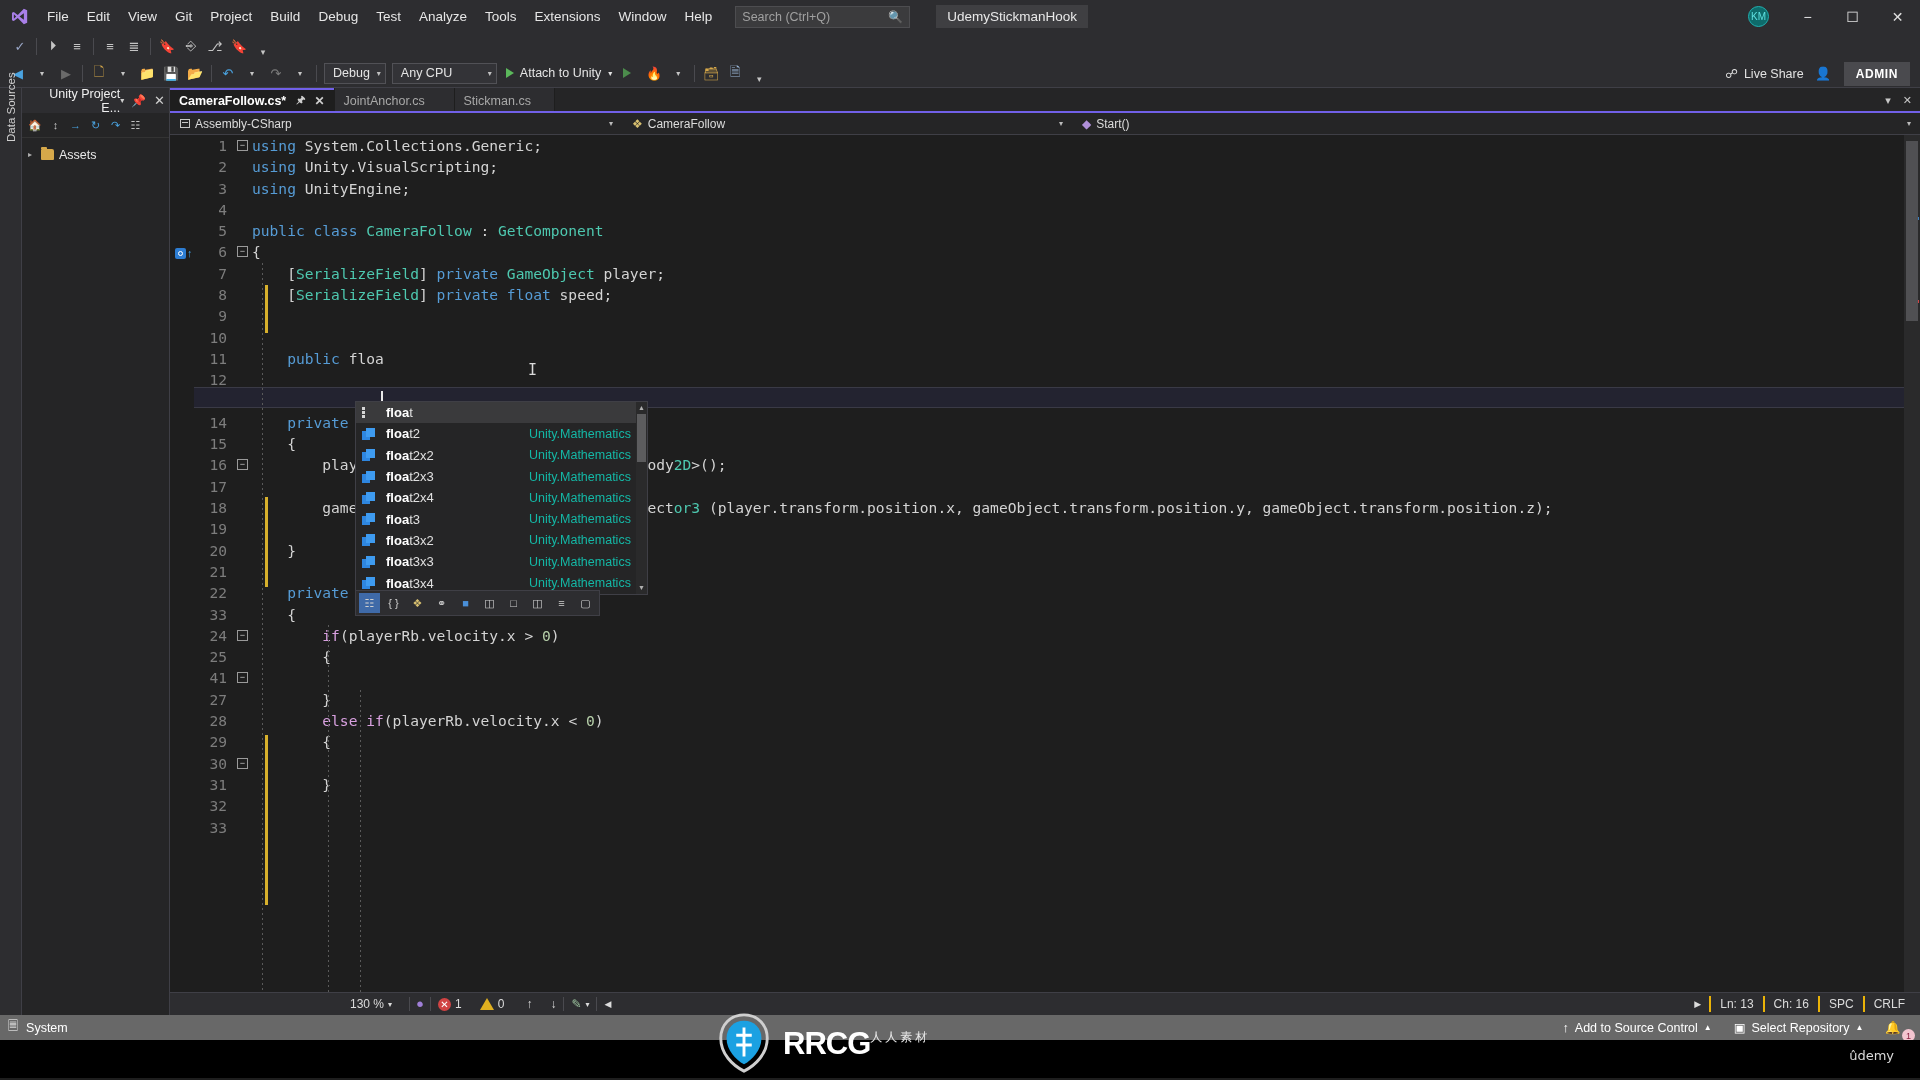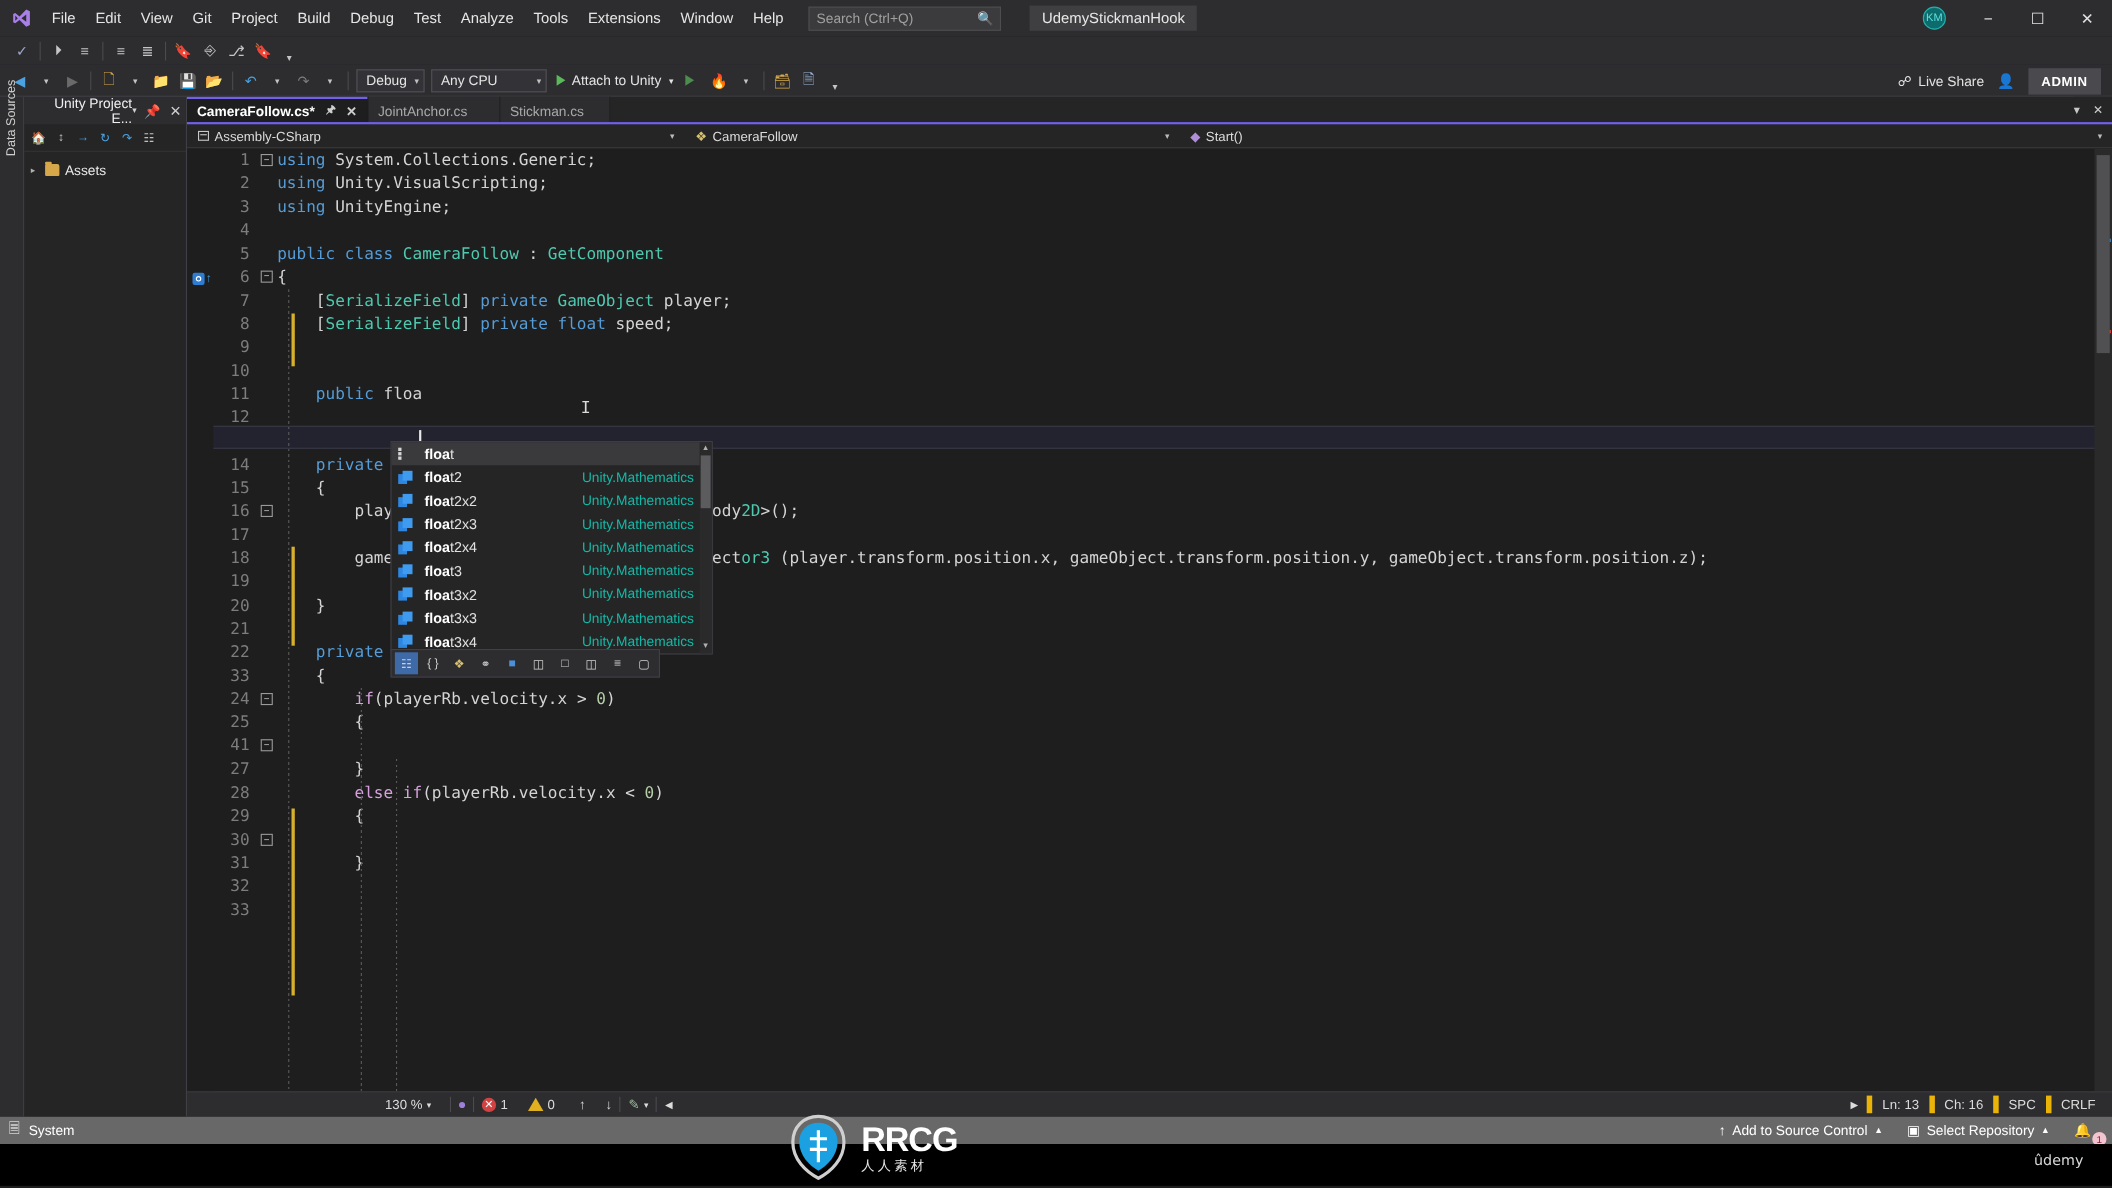--- a/index.html
+++ b/index.html
@@ -177,39 +177,39 @@
   
   .editstatus { height:23px; background:#2d2d30; display:flex; align-items:center; border-top:1px solid #3f3f46;
                 font-size:12px; color:#dcdcdc; }
   .zoom { width:62px; display:flex; align-items:center; justify-content:center; gap:4px; margin-left:170px; }
   .es-sep { width:1px; height:14px; background:#4a4a4f; margin:0 7px; }
   .errdot { width:13px; height:13px; border-radius:50%; background:#d14343; color:#fff; font-size:10px;
             display:flex; align-items:center; justify-content:center; margin-right:4px; }
   .warntri { width:0; height:0; border-left:7px solid transparent; border-right:7px solid transparent;
              border-bottom:12px solid #e0b020; margin-right:4px; position:relative; }
   .es-right { margin-left:auto; display:flex; align-items:center; padding-right:6px; }
-  .es-cell { padding:0 9px; border-left:5px solid #eab308; height:16px; display:flex; align-items:center; }
+  .es-cell { padding:0 9px; border-left:2px solid #eab308; height:16px; display:flex; align-items:center; }
 
   .statusbar { height:25px; background:#686868; display:flex; align-items:center; padding-left:8px;
                font-size:12.5px; color:#ffffff; }
   .sb-right { margin-left:auto; display:flex; align-items:center; padding-right:10px; gap:4px; }
   .sb-item { display:flex; align-items:center; gap:6px; padding:0 9px; height:25px; }
   .bell { position:relative; }
   .bell-badge { position:absolute; right:-5px; bottom:-2px; width:13px; height:13px; border-radius:50%;
                 background:#f3c5d0; color:#8a2040; font-size:9px; display:flex;
                 align-items:center; justify-content:center; }
 
   .footer { height:38px; background:#000000; position:relative; }
   .udemy { position:absolute; right:26px; top:8px; color:#d9d9d9; font-size:13px;
            font-family:"DejaVu Sans", sans-serif; }
 
   
   .wm { position:absolute; left:713px; bottom:6px; display:flex; align-items:center; gap:8px; z-index:60; }
   .wm-badge { width:62px; height:62px; }
-  .wm-txt { display:flex; flex-direction:column; line-height:1; }
+  .wm-txt { display:flex; flex-direction:row; line-height:1; }
   .wm-txt .big { font-size:31px; font-weight:bold; color:#ffffff; letter-spacing:-1px; }
   .wm-txt .sml { font-size:12px; color:#e8e8e8; letter-spacing:3px; margin-top:3px; }
 </style>
 </head>
 <body>
 
 <div class="titlebar">
   <div class="vs-logo">
     <svg viewBox="0 0 24 24">
         <path d="M17.5 2.2 9.8 10l-5-3.8-2.3 1.1v9.4l2.3 1.1 5-3.8 7.7 7.8 4.2-1.9V4.1zM4.9 14.9v-5.8l2.9 2.9zm7.1-2.9 5.5-4.2v8.4z" fill="#a97fe8"></path>

